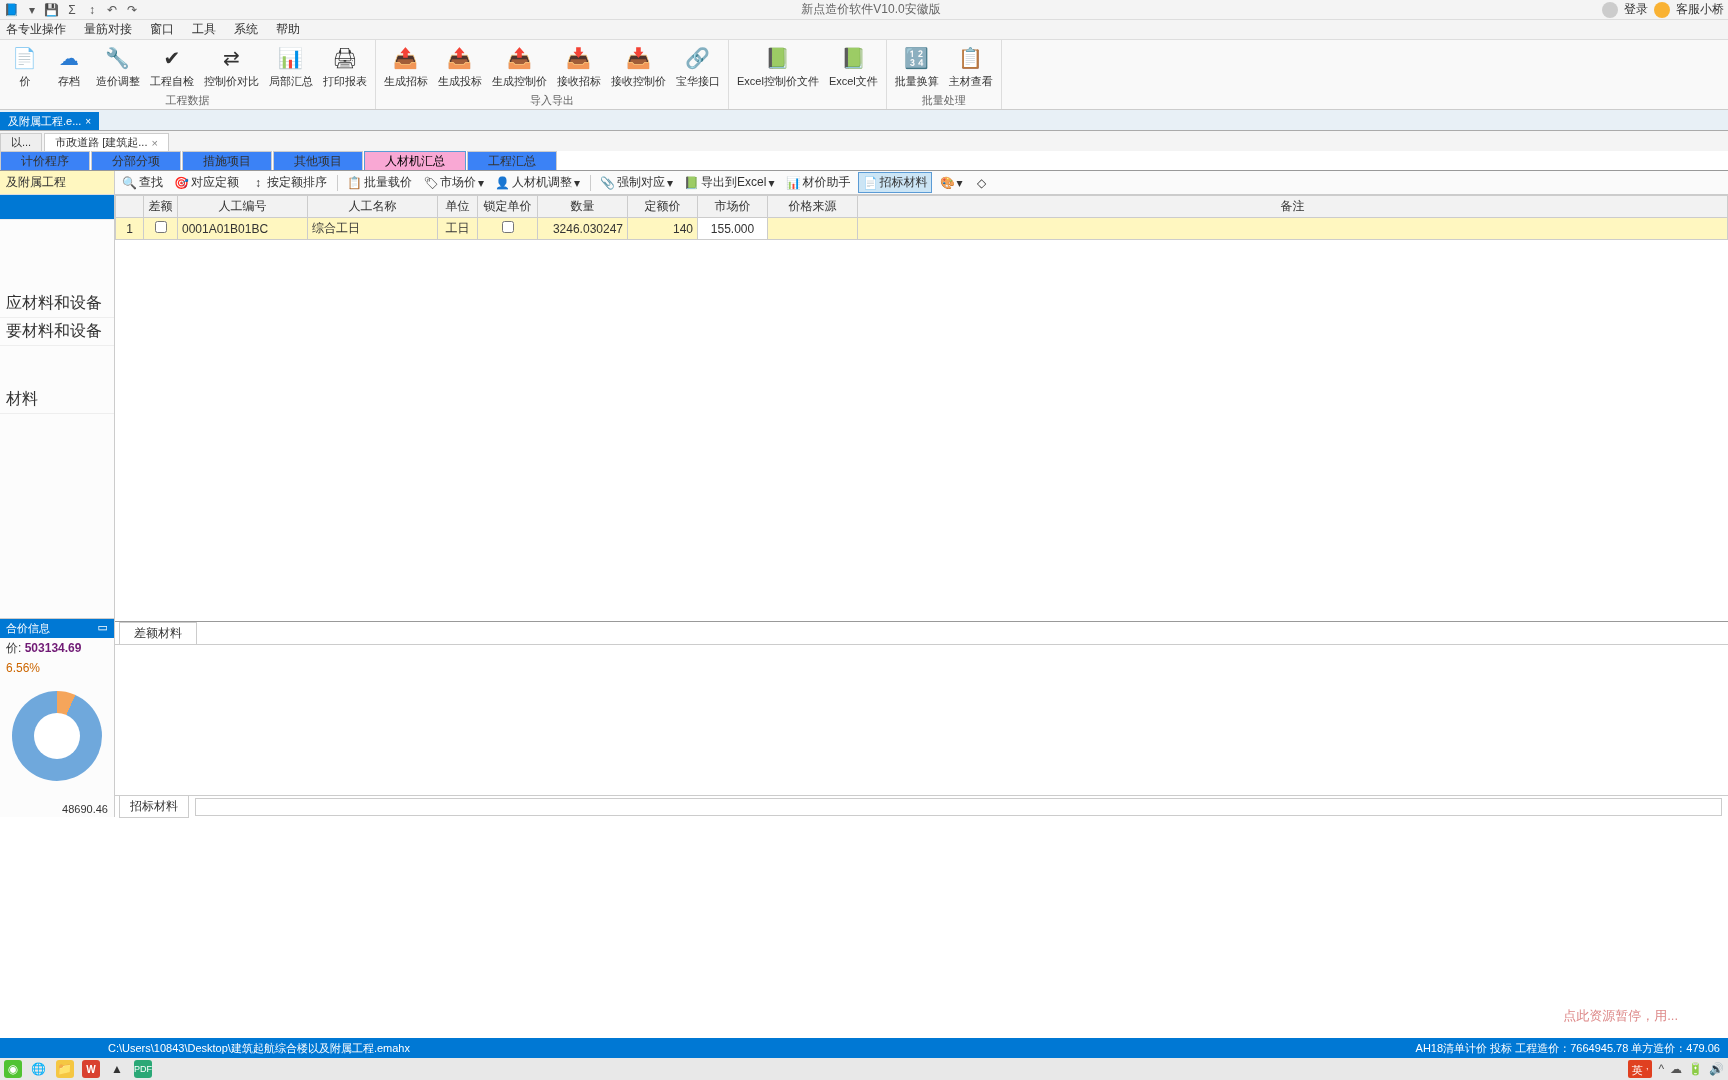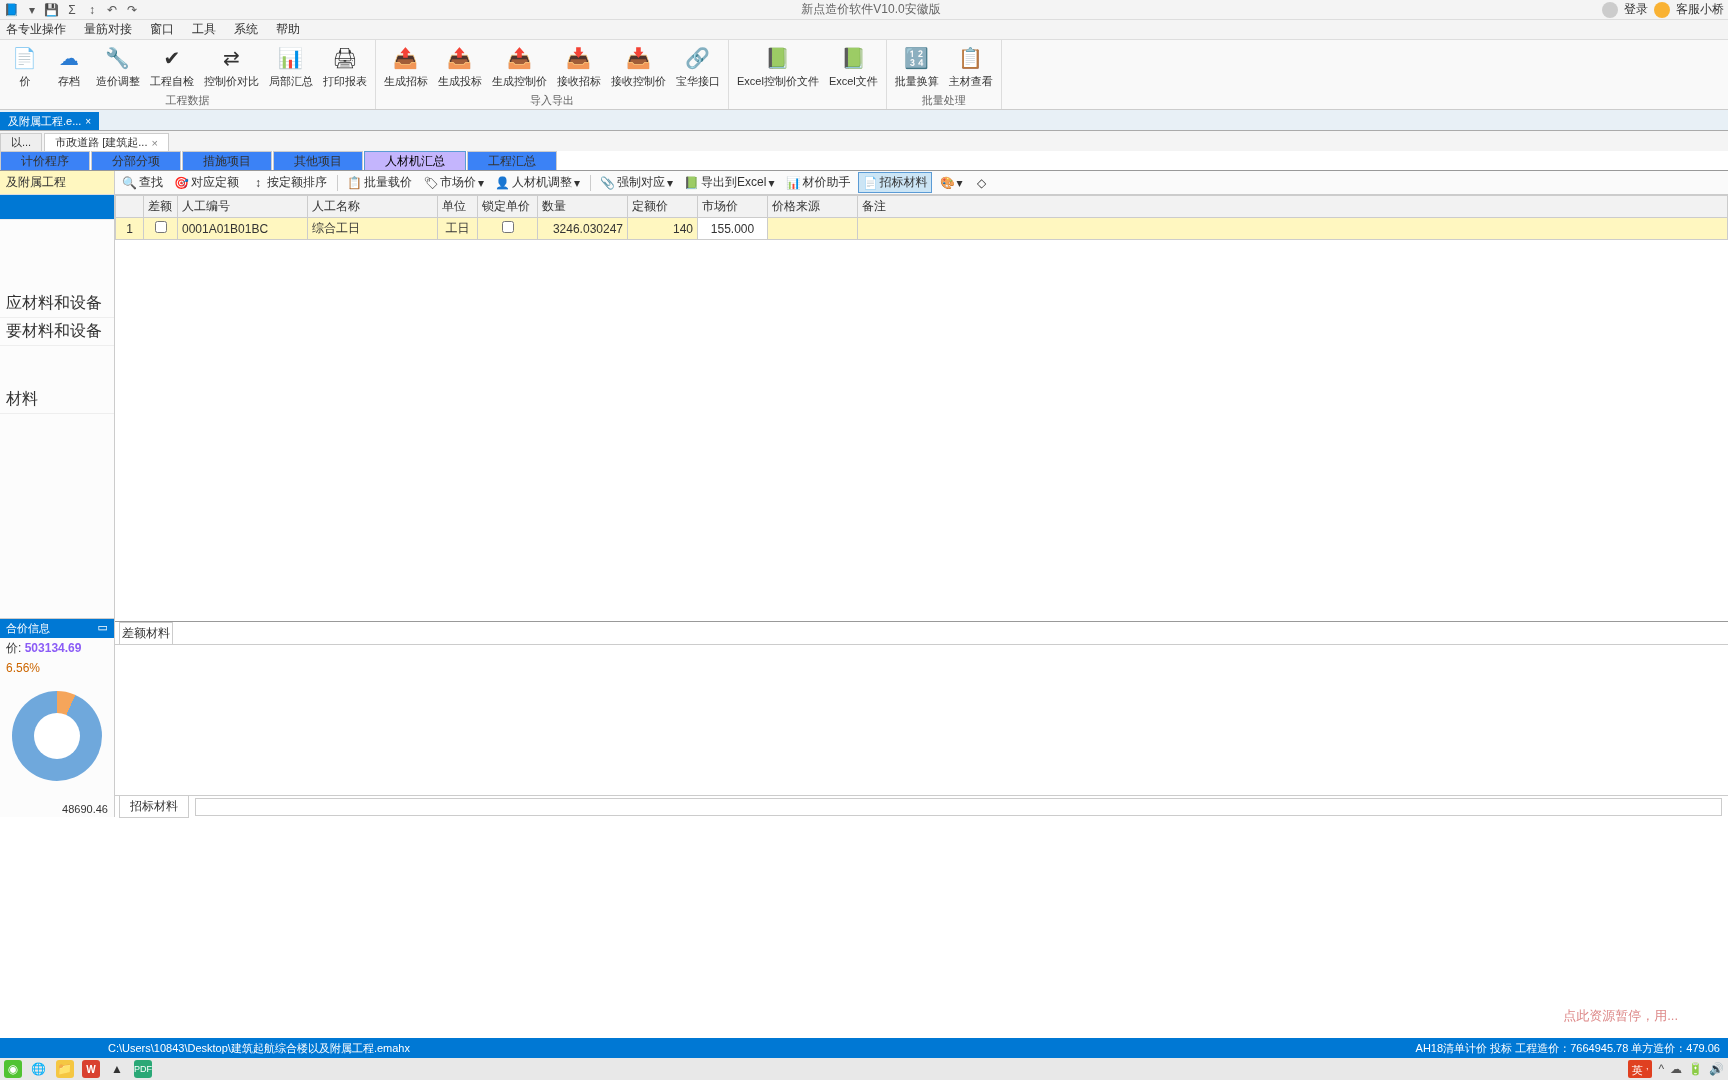--- a/index.html
+++ b/index.html
@@ -32,57 +32,57 @@
 .proj-tab { padding: 2px 8px; font-size: 11px; background: #0078d4; color: #fff; display: flex; align-items: center; gap: 4px; height: 18px; }
 .proj-tab .x { color: #fff; font-size: 10px; }
 .sub-tabs { height: 20px; background: #f4f4f4; display: flex; align-items: flex-end; }
 .sub-tab { padding: 2px 10px; font-size: 11px; border: 1px solid #ccc; border-bottom: none; background: #fff; margin-right: 2px; height: 18px; display: flex; align-items: center; gap: 4px; }
 .sub-tab.first { background: #eee; }
 .sub-tab .x { color: #888; }
 
 
 .section-tabs { height: 20px; display: flex; border-bottom: 1px solid #999; background: #fff; }
 .section-tab { padding: 2px 20px; border: 1px solid #ccc; border-bottom: none; font-size: 12px; background: #3b82f6; margin-right: 1px; display: flex; align-items: center; }
-.section-tab.active { background: #c4b5fd; border-color: #5b9bd5; color: #000; }
+.section-tab.active { background: #f9a8d4; border-color: #5b9bd5; color: #000; }
 
 
 .main { display: flex; height: 646px; }
 .sidebar { width: 115px; background: #fcfcfc; border-right: 1px solid #ccc; display: flex; flex-direction: column; }
 .sidebar-head { background: #fff7c0; padding: 3px 6px; font-size: 12px; border-bottom: 1px solid #ddd; }
 .sidebar-item { padding: 3px 6px; font-size: 16px; border-bottom: 1px solid #eee; }
 .sidebar-item.sel { background: #0078d4; color: #fff; }
 .sidebar .spacer { flex: 1; }
 .price-panel { border-top: 1px solid #ccc; }
 .price-head { background: #0078d4; color: #fff; padding: 2px 6px; font-size: 11px; display:flex; justify-content:space-between;}
 .price-line { padding: 2px 6px; font-size: 12px; }
-.price-val { color: #8b5cf6; font-weight: bold; }
+.price-val { color: #701a75; font-weight: bold; }
 .price-pct { color: #cc6600; }
 .donut-wrap { padding: 6px; position: relative; height: 140px; }
 .donut { width: 90px; height: 90px; border-radius: 50%; background: conic-gradient(#f5a55b 0 24deg, #6fa8dc 24deg 360deg); position: relative; margin: 8px auto; }
 .donut::after { content: ""; position: absolute; inset: 22px; background: #fff; border-radius: 50%; }
 .donut-val { position: absolute; right: 6px; bottom: 2px; font-size: 11px; }
 
 .content { flex: 1; display: flex; flex-direction: column; }
 .toolbar { height: 24px; border-bottom: 1px solid #ccc; display: flex; align-items: center; gap: 4px; padding: 0 4px; background: #fafafa; }
 .tb-btn { display: flex; align-items: center; gap: 2px; padding: 1px 4px; font-size: 12px; }
 .tb-btn.active { background: #cce5f5; border: 1px solid #5b9bd5; }
 .tb-sep { width: 1px; height: 16px; background: #ccc; margin: 0 2px; }
 .tb-ico { width: 14px; height: 14px; display: inline-flex; align-items: center; justify-content: center; font-size: 12px; }
 
 .grid { flex: 1; overflow: auto; }
 .grid table { border-collapse: collapse; width: 100%; table-layout: fixed; }
-.grid th { background: #f2f2f2; border: 1px solid #ccc; padding: 2px 4px; font-weight: normal; font-size: 12px; text-align: left; height: 18px; }
+.grid th { background: #f2f2f2; border: 1px solid #ccc; padding: 2px 4px; font-weight: normal; font-size: 12px; text-align: center; height: 18px; }
 .grid td { border: 1px solid #ccc; padding: 2px 4px; font-size: 12px; height: 18px; }
 .grid tr.sel td { background: #fff7c0; }
 .grid .rownum { width: 28px; text-align: center; background: #f2f2f2; }
 .cell-edit { background: #fff !important; text-align: center; }
 
 
 .bottom { border-top: 1px solid #999; }
-.btab { display: inline-block; padding: 2px 2px; border: 1px solid #ccc; border-bottom: none; background: #fff; font-size: 12px; margin-left: 4px; }
+.btab { display: inline-block; padding: 2px 14px; border: 1px solid #ccc; border-bottom: none; background: #fff; font-size: 12px; margin-left: 4px; }
 .bgrid { border-top: 1px solid #ccc; }
 .bgrid th { background: #f2f2f2; border: 1px solid #ccc; padding: 2px 4px; font-weight: normal; font-size: 12px; text-align: center; height: 18px; }
 .bgrid table { border-collapse: collapse; width: 100%; table-layout: fixed; }
 .bgrid-body { height: 150px; background: #fff; }
 .bid-row { display: flex; align-items: center; height: 22px; border-top: 1px solid #ccc; }
 .bid-lbl { padding: 2px 10px; border: 1px solid #ccc; font-size: 12px; margin-left: 4px; }
 .bid-input { flex: 1; height: 18px; border: 1px solid #ccc; margin: 0 6px; }
 .hint { position: absolute; right: 50px; bottom: 55px; font-size: 13px; color: #d88; }
 
 

